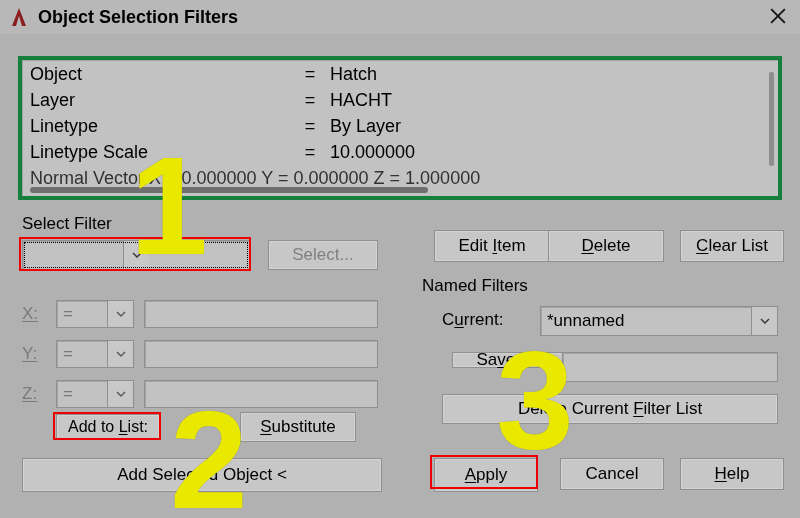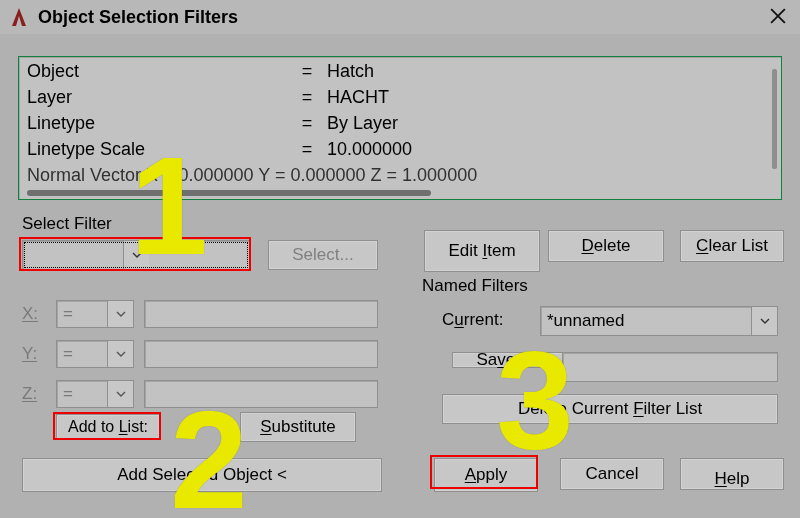--- a/index.html
+++ b/index.html
@@ -46,21 +46,21 @@
     padding: 10px 12px 8px 12px;
   }
 
   
   .filter-list {
     position: absolute;
     left: 18px; right: 18px;
     top: 22px;
     height: 144px;
     background: #c2c2c2;
-    border: 1px solid #15803d;
+    border: 4px solid #15803d;
     box-shadow: inset 1px 1px 0 #a4a4a4;
     overflow: hidden;
   }
   .filter-scroll {
     position: absolute;
     left: 8px; top: 4px; right: 24px; bottom: 4px;
     overflow: hidden;
   }
   .filter-row {
     display: flex;
@@ -186,21 +186,21 @@
     width: 116px; height: 30px;
   }
 
   .btn-add-selected {
     position: absolute;
     left: 22px; top: 424px;
     width: 360px; height: 34px;
   }
 
   
-  .btn-edit   { position: absolute; left: 424px; top: 196px; width: 116px; height: 42px; text-align: center; }
+  .btn-edit   { position: absolute; left: 434px; top: 196px; width: 116px; height: 32px; text-align: center; }
   .btn-delete { position: absolute; left: 548px; top: 196px; width: 116px; height: 32px; }
   .btn-clear  { position: absolute; left: 680px; top: 196px; width: 104px; height: 32px; }
 
   .named-filters-label {
     position: absolute;
     left: 422px; top: 242px;
     font-size: 17px;
   }
   .current-label {
     position: absolute;
@@ -225,21 +225,21 @@
   }
 
   .btn-del-filterlist {
     position: absolute;
     left: 442px; top: 360px;
     width: 336px; height: 30px;
   }
 
   .btn-apply  { position: absolute; left: 434px; top: 424px; width: 104px; height: 34px; }
   .btn-cancel { position: absolute; left: 560px; top: 424px; width: 104px; height: 32px; }
-  .btn-help   { position: absolute; left: 680px; top: 424px; width: 104px; height: 32px; align-items: flex-end; }
+  .btn-help   { position: absolute; left: 680px; top: 424px; width: 104px; height: 32px; }
 
   .mnemonic { text-decoration: underline; text-underline-offset: 2px; }
 
   
   .red-box {
     position: absolute;
     border: 2px solid #ec0000;
     pointer-events: none;
   }
   .red-1 { left: 19px;  top: 203px; width: 232px; height: 34px; }

